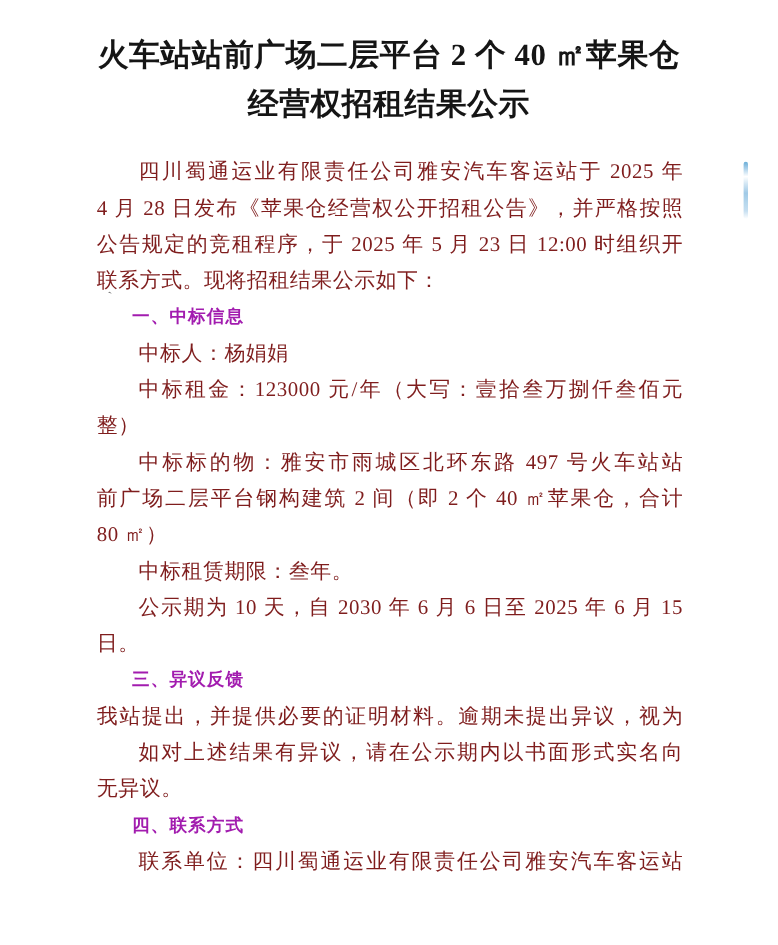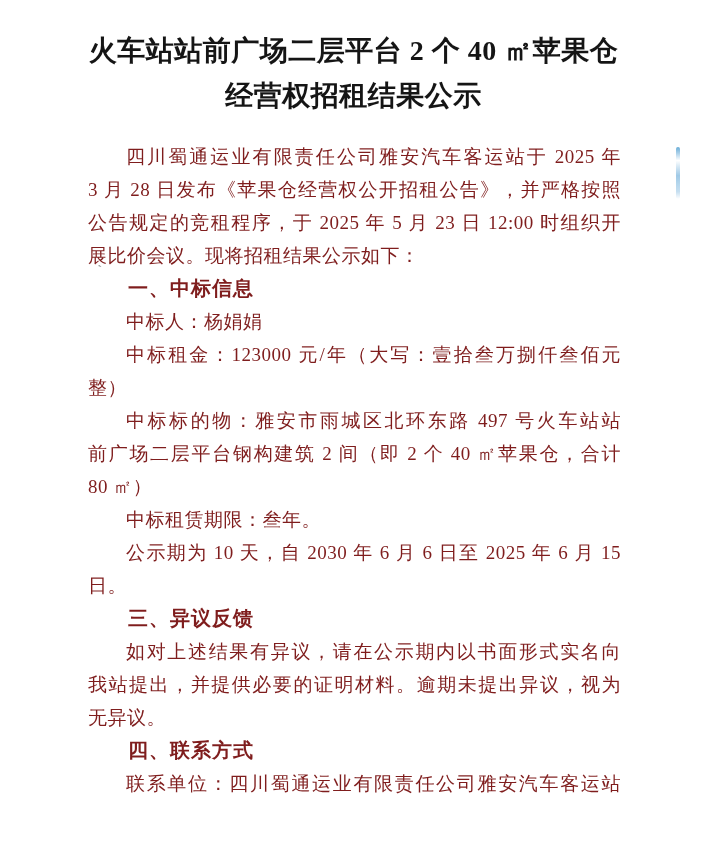--- a/index.html
+++ b/index.html
@@ -41,22 +41,22 @@
   }
   .line.justify {
     text-align-last: justify;
   }
   .line.indent {
     text-indent: 2em;
   }
   .line.heading {
     font-family: "Liberation Sans", "DejaVu Sans", sans-serif;
     font-weight: bold;
-    font-size: 20px;
-    color: #7f1d1d;
+    font-size: 16px;
+    color: #a21caf;
     letter-spacing: 1px;
     text-align-last: left;
   }
   
   .scan-streak {
     position: absolute;
     left: 676px;
     top: 147px;
     width: 4px;
     height: 52px;
@@ -85,36 +85,36 @@
 
 <div class="page">
 
   <div class="title-block">
     <div class="title-line">火车站站前广场二层平台 2 个 40 ㎡苹果仓</div>
     <div class="title-line">经营权招租结果公示</div>
   </div>
 
   <div class="content" id="content">
       <div class="line indent justify">四川蜀通运业有限责任公司雅安汽车客运站于 2025 年</div>
-      <div class="line justify">3 月 28 日发布《苹果仓经营权公开招租公告》，并严格按照</div>
+      <div class="line justify">4 月 28 日发布《苹果仓经营权公开招租公告》，并严格按照</div>
       <div class="line justify">公告规定的竞租程序，于 2025 年 5 月 23 日 12:00 时组织开</div>
-      <div class="line">展比价会议。现将招租结果公示如下：</div>
+      <div class="line">联系方式。现将招租结果公示如下：</div>
       <div class="line heading indent">一、中标信息</div>
       <div class="line indent">中标人：杨娟娟</div>
       <div class="line indent justify">中标租金：123000 元/年（大写：壹拾叁万捌仟叁佰元</div>
       <div class="line">整）</div>
       <div class="line indent justify">中标标的物：雅安市雨城区北环东路 497 号火车站站</div>
       <div class="line justify">前广场二层平台钢构建筑 2 间（即 2 个 40 ㎡苹果仓，合计</div>
       <div class="line">80 ㎡）</div>
       <div class="line indent">中标租赁期限：叁年。</div>
       <div class="line indent justify">公示期为 10 天，自 2030 年 6 月 6 日至 2025 年 6 月 15</div>
       <div class="line">日。</div>
       <div class="line heading indent">三、异议反馈</div>
+      <div class="line justify">我站提出，并提供必要的证明材料。逾期未提出异议，视为</div>
       <div class="line indent justify">如对上述结果有异议，请在公示期内以书面形式实名向</div>
-      <div class="line justify">我站提出，并提供必要的证明材料。逾期未提出异议，视为</div>
       <div class="line">无异议。</div>
       <div class="line heading indent">四、联系方式</div>
       <div class="line indent justify">联系单位：四川蜀通运业有限责任公司雅安汽车客运站</div>
     </div>
 
   <div class="scan-streak"></div>
 
   <div class="stray-mark">`</div>
 
 </div>

